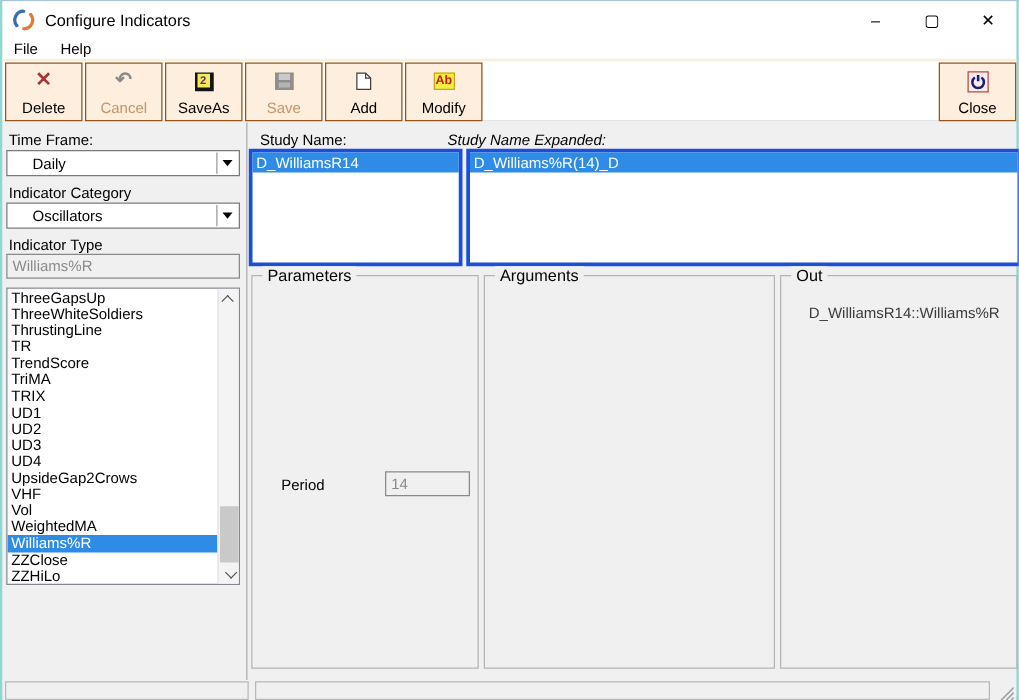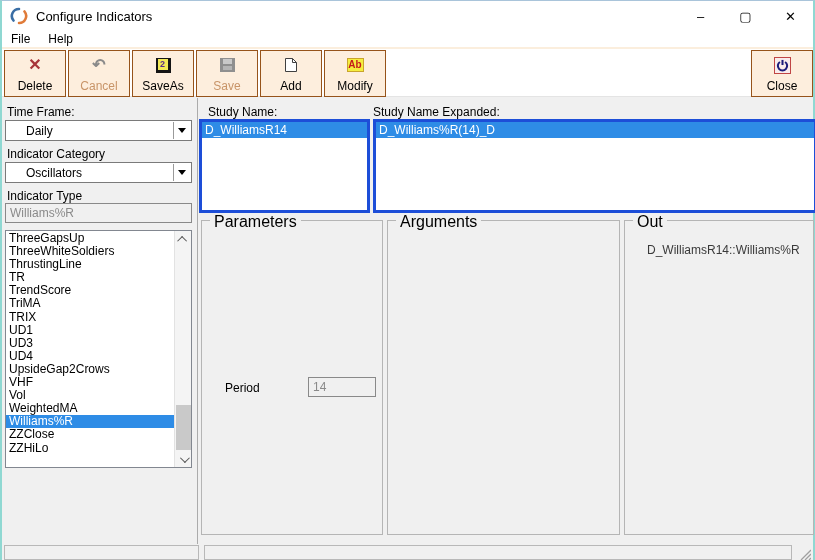--- a/index.html
+++ b/index.html
@@ -74,21 +74,21 @@
   .chev.up { transform:rotate(45deg) translateY(2px); }
   .chev.down { transform:rotate(225deg) translateY(2px); }
   .sb-thumb { position:absolute; left:1px; width:15px; background:#c9c9c9; }
 
   
   .study-list { position:absolute; background:#fff; border:3px solid #1d4ed8; }
   .sel-row { height:16px; line-height:16px; background:#2e8ce6; color:#fff; font-size:12px; padding-left:3px; white-space:nowrap; overflow:hidden; }
 
   
   .groupbox { position:absolute; border:1px solid #b5b5b5; }
-  .groupbox .gb-title { position:absolute; top:-8px; left:8px; background:#f0f0f0; padding:0 4px; font-size:16px; color:#000; }
+  .groupbox .gb-title { position:absolute; top:-8px; left:8px; background:#f0f0f0; padding:0 4px; font-size:13px; color:#000; }
 
   
   .statusbar { position:absolute; left:0; top:543px; width:100%; height:17px; background:#f0f0f0; }
   .status-pane { position:absolute; top:1px; height:15px; background:#f0f0f0; border:1px solid #b8b8b8; }
   .grip { position:absolute; right:2px; bottom:1px; }
 </style>
 </head>
 <body>
 
 <div class="window">
@@ -196,20 +196,21 @@
     <div class="listbox">
       <div class="list-inner">
           <div class="li">ThreeGapsUp</div>
           <div class="li">ThreeWhiteSoldiers</div>
           <div class="li">ThrustingLine</div>
           <div class="li">TR</div>
           <div class="li">TrendScore</div>
           <div class="li">TriMA</div>
           <div class="li">TRIX</div>
           <div class="li">UD1</div>
+          <div class="li">UD2</div>
           <div class="li">UD3</div>
           <div class="li">UD4</div>
           <div class="li">UpsideGap2Crows</div>
           <div class="li">VHF</div>
           <div class="li">Vol</div>
           <div class="li">WeightedMA</div>
           <div class="li sel">Williams%R</div>
           <div class="li">ZZClose</div>
           <div class="li">ZZHiLo</div>
         </div>
@@ -222,21 +223,21 @@
             <span class="chev down"></span>
           </div>
       </div>
     </div>
 
     <span class="fld-label" style="left:206px; top:7px;">Study Name:</span>
     <div class="study-list" style="left:197px; top:21px; width:171px; height:94px;">
       <div class="sel-row">D_WilliamsR14</div>
     </div>
 
-    <span class="fld-label" style="left:371px; top:7px;">Study Name Expanded:</span>
+    <span class="fld-label" style="left:356px; top:7px;font-style:italic;">Study Name Expanded:</span>
     <div class="study-list" style="left:371px; top:21px; width:444px; height:94px;">
       <div class="sel-row">D_Williams%R(14)_D</div>
     </div>
 
     <div class="groupbox" style="left:199px; top:122px; width:182px; height:315px;">
       <span class="gb-title">Parameters</span>
       <span class="fld-label" style="left:23px; top:160px;">Period</span>
       <div class="textbox-disabled" style="left:106px; top:156px; width:68px;">
         <span>14</span>
       </div>

